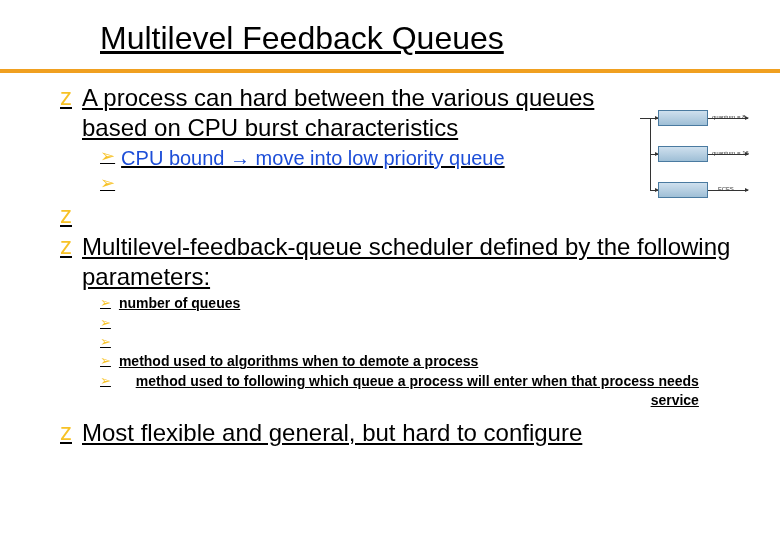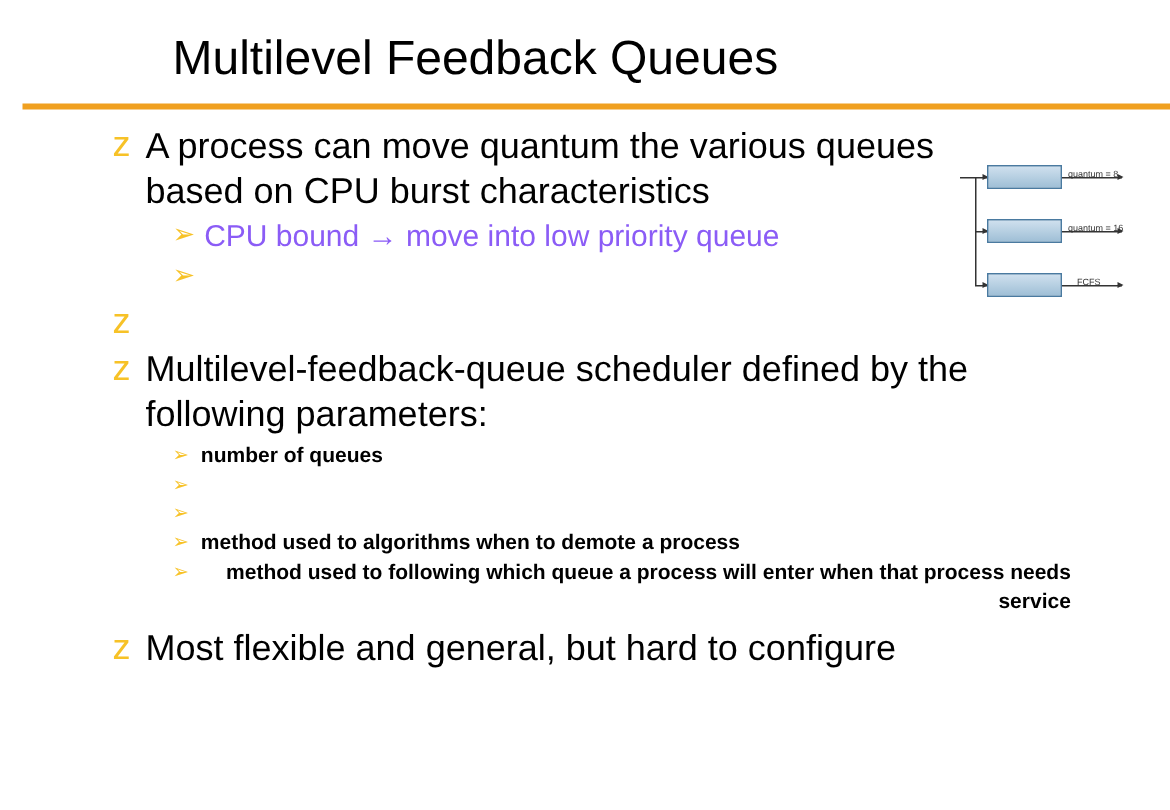--- a/index.html
+++ b/index.html
@@ -9,22 +9,23 @@
     height: 540px;
     background: #ffffff;
     font-family: Arial, Helvetica, sans-serif;
     position: relative;
     overflow: hidden;
   }
   .slide {
     width: 780px;
     height: 540px;
     position: relative;
-    padding: 20px 40px 20px 55px;
+    padding: 20px 40px 20px 40px;
     box-sizing: border-box;
+    text-decoration: underline;
   }
   .title {
     font-size: 32px;
     font-weight: normal;
     color: #000;
     margin: 0 0 12px 60px;
   }
   .rule {
     height: 4px;
     background: #f0a020;
@@ -69,21 +70,21 @@
   }
   .sub-bullet {
     color: #f7c227;
     font-size: 18px;
     margin-right: 6px;
     line-height: 1.3;
     flex-shrink: 0;
   }
   .sub-text {
     font-size: 20px;
-    color: #8b5cf6;
+    color: #1d4ed8;
     line-height: 1.3;
   }
   .sub-text-sm {
     font-size: 14px;
     color: #000;
     line-height: 1.35;
     font-weight: bold;
     max-width: 580px;
     text-align: right;
   }
@@ -140,21 +141,21 @@
 <body>
 
 <div class="slide">
   <h1 class="title">Multilevel Feedback Queues</h1>
   <div class="rule"></div>
 
   <div class="content">
 
     <div class="z-item">
       <span class="z-bullet">z</span>
-      <span class="z-text">A process can move quantum the various queues based on CPU burst characteristics</span>
+      <span class="z-text">A process can hard between the various queues based on CPU burst characteristics</span>
     </div>
 
     <div class="sub-list">
       <div class="sub-item">
         <span class="sub-bullet">➢</span>
         <span class="sub-text">CPU bound → move into low priority queue</span>
       </div>
       <div class="sub-item">
         <span class="sub-bullet">➢</span>
       </div>

